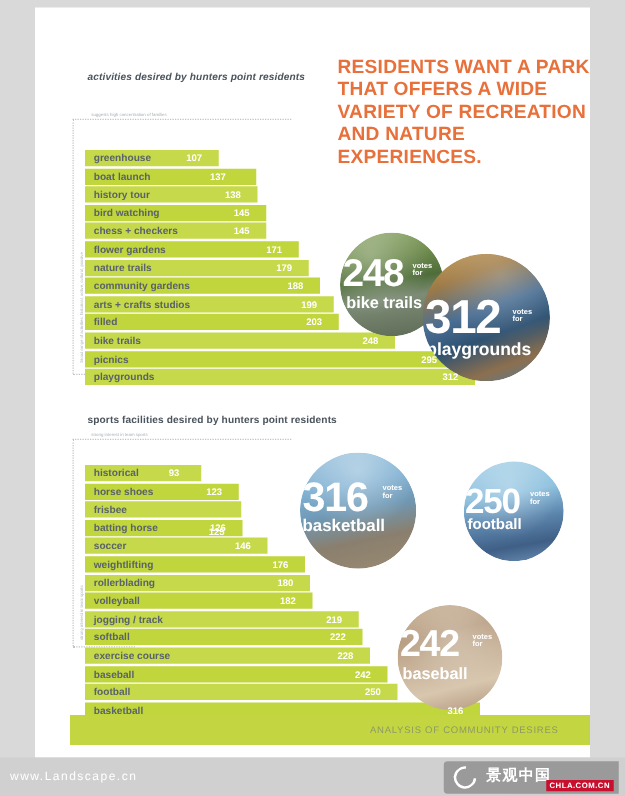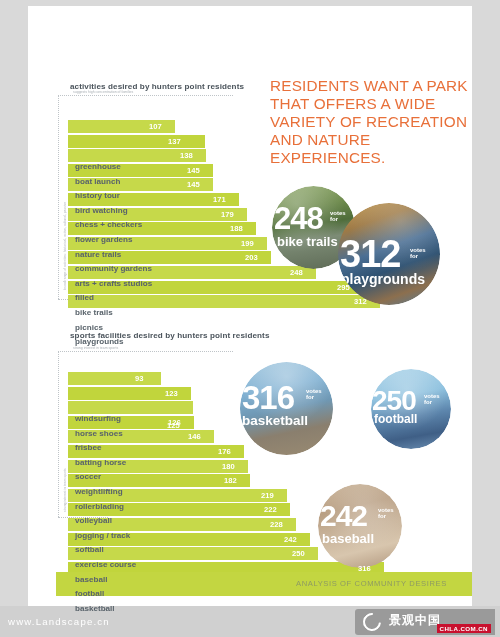--- a/index.html
+++ b/index.html
@@ -33,44 +33,43 @@
     background: #ffffff;
   }
 
   
   .headline {
     position: absolute;
     left: 270px; top: 45px;
     width: 205px;
     color: #e8703a;
     font-size: 15.3px;
-    font-weight: normal;
+    font-weight: bold;
     line-height: 1.18;
     letter-spacing: 0.2px;
     text-transform: uppercase;
-    margin-top: 32px;
   }
   .bodytext {
     position: absolute;
     left: 271px; top: 130px;
     width: 196px;
     color: #7f8a93;
     font-size: 7.4px;
     line-height: 1.55;
   }
 
   
   .chart-title {
     position: absolute;
     font-size: 8.1px;
     font-weight: bold;
     color: #4b545c;
     letter-spacing: 0.1px;
   }
-  #title-activities { left: 70px; top: 82px; }
+  #title-activities { left: 70px; top: 57px; font-style: italic; }
   #title-sports     { left: 70px; top: 331px; }
 
   
   .annot {
     position: absolute;
     font-size: 3.5px;
     color: #aab0b5;
     line-height: 1.25;
     width: 90px;
   }
@@ -127,21 +126,20 @@
   .bar-label {
     position: absolute;
     left: 7px; top: 0;
     height: 28px;
     line-height: 13.1px;
     font-size: 8.1px;
     font-weight: bold;
     color: #59636b;
     white-space: nowrap;
     z-index: 3;
-    margin-top: 40px;
   }
   .bar-value {
     position: absolute;
     top: 0;
     height: 13.1px;
     line-height: 13.1px;
     font-size: 7.6px;
     font-weight: bold;
     color: #ffffff;
     z-index: 3;
@@ -397,21 +395,21 @@
   <div class="chart-title" id="title-sports">sports facilities desired by hunters point residents</div>
   <div class="annot" id="annot-sports">strong interest in team sports</div>
   <div class="dots" id="dots-s1"></div>
   <div class="dots" id="dots-s2"></div>
   <div class="dots-v" id="dots-v2"></div>
   <div class="side-caption" id="side-sports">strong interest in team sports</div>
 
   <div class="chart" id="chart-sports">
       <div class="row">
         <div class="bar" style="width: 93px;"></div>
-        <div class="bar-label">windsurfing</div>
+        <div class="bar-label">historical</div>
         <div class="bar-value" style="left: 67px;">93</div>
       </div>
       <div class="row">
         <div class="bar" style="width: 123px;"></div>
         <div class="bar-label">horse shoes</div>
         <div class="bar-value" style="left: 97px;">123</div>
       </div>
       <div class="row">
         <div class="bar" style="width: 125px;"></div>
         <div class="bar-label">frisbee</div>

